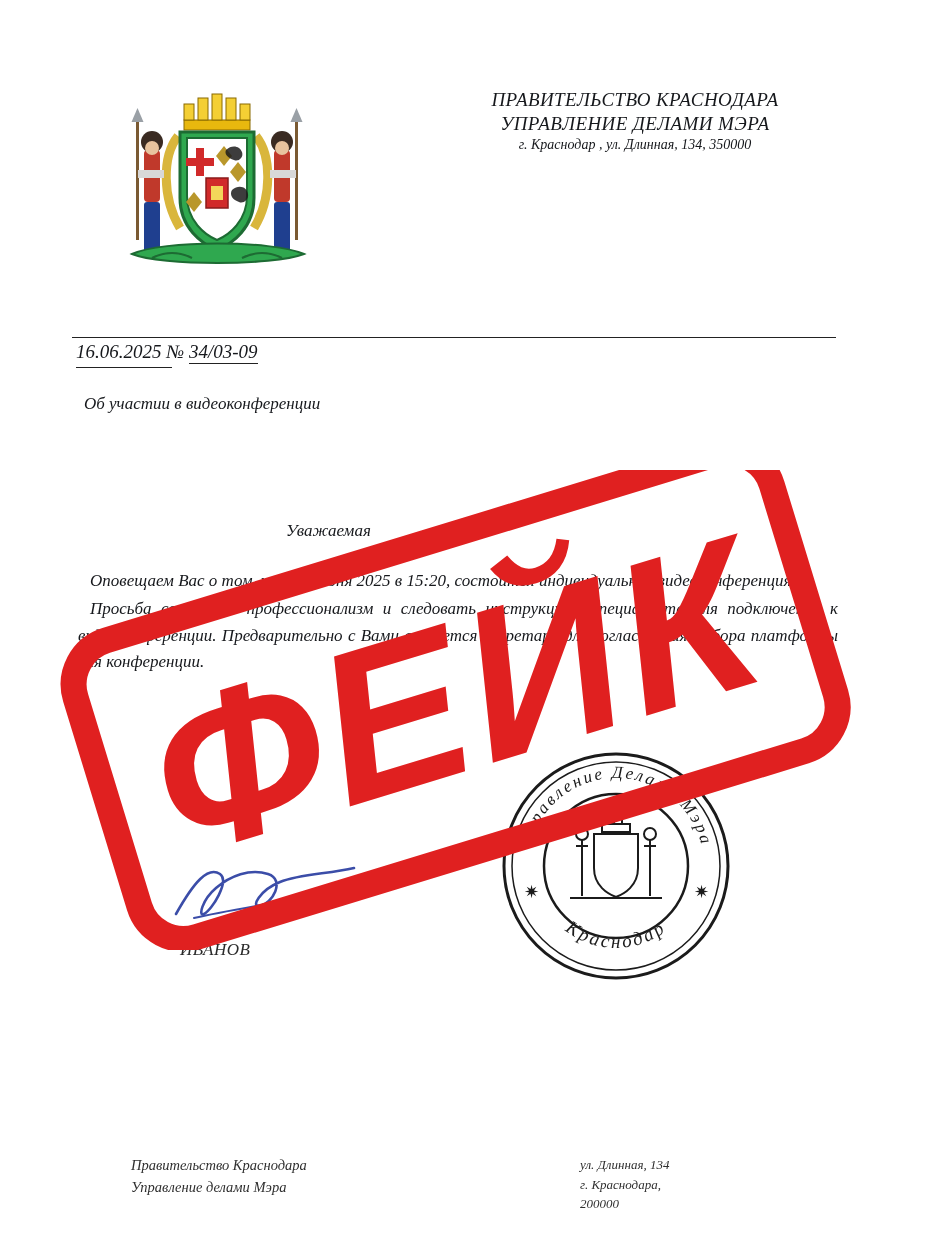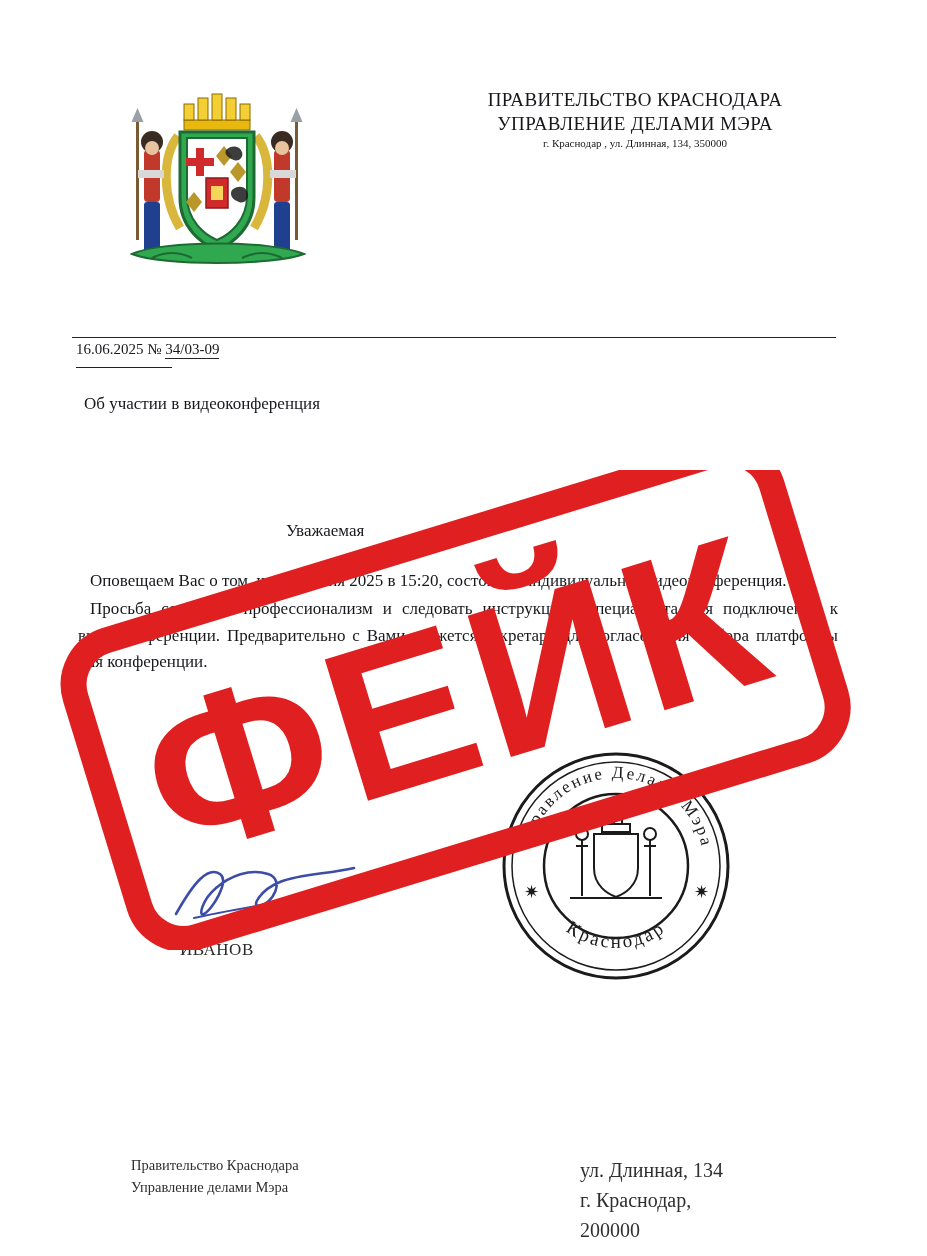--- a/index.html
+++ b/index.html
@@ -13,20 +13,21 @@
     position: relative;
     overflow: hidden;
     font-family: "Liberation Serif", "DejaVu Serif", serif;
     color: #16181c;
   }
 
   .page {
     position: absolute;
     inset: 0;
     background: #fff;
+    font-style: italic;
   }
 
   
   .header {
     position: absolute;
     top: 48px;
     left: 0;
     right: 0;
     height: 230px;
   }
@@ -46,37 +47,37 @@
     width: 470px;
     text-align: center;
     line-height: 1.25;
   }
   .org-line1, .org-line2 {
     font-size: 19px;
     letter-spacing: 0.4px;
     font-weight: 400;
   }
   .org-addr, .org-contact, .org-phone {
-    font-size: 11px;
+    font-size: 14px;
     line-height: 1.35;
   }
 
   
   .top-rule {
     position: absolute;
     left: 72px;
     top: 337px;
     width: 764px;
     border-top: 1px solid #222;
   }
   .regline {
     position: absolute;
     left: 76px;
     top: 341px;
-    font-size: 15px;
+    font-size: 19px;
     white-space: nowrap;
   }
   .regline .num {
     border-bottom: 1px solid #222;
     padding-bottom: 1px;
   }
   .short-rule {
     position: absolute;
     left: 76px;
     top: 367px;
@@ -156,21 +157,21 @@
     left: 131px;
     top: 1155px;
     font-size: 14.5px;
     line-height: 1.5;
     color: #2f2f2f;
   }
   .footer-right {
     position: absolute;
     left: 580px;
     top: 1155px;
-    font-size: 20px;
+    font-size: 13px;
     line-height: 1.5;
     color: #2f2f2f;
   }
 </style>
 </head>
 <body>
 
 <div class="page">
 
   <div class="header">
@@ -247,21 +248,21 @@
 
   <div class="top-rule"></div>
 
   <div class="regline">
     <span>16.06.2025</span>
     <span>№</span>
     <span class="num">34/03-09</span>
   </div>
   <div class="short-rule"></div>
 
-  <div class="subject">Об участии в видеоконференция</div>
+  <div class="subject">Об участии в видеоконференции</div>
 
   <div class="salutation">Уважаемая</div>
 
   <div class="body-text">
     <p>Оповещаем Вас о том, что 17 июня 2025 в 15:20, состоится индивидуальная видеоконференция.</p>
     <p>Просьба сохранять профессионализм и следовать инструкциям специалиста для подключения к видеоконференции. Предварительно с Вами свяжется секретарь для согласования выбора платформы для конференции.</p>
   </div>
 
   <div class="signature">
     <svg viewBox="0 0 210 80" width="210" height="80" aria-hidden="true">
@@ -315,17 +316,17 @@
     </svg>
   </div>
 
   <div class="footer-left">
     <div>Правительство Краснодара</div>
     <div>Управление делами Мэра</div>
   </div>
 
   <div class="footer-right">
     <div>ул. Длинная, 134</div>
-    <div>г. Краснодар,</div>
+    <div>г. Краснодара,</div>
     <div>200000</div>
   </div>
 
 </div>
 
 </body></html>

